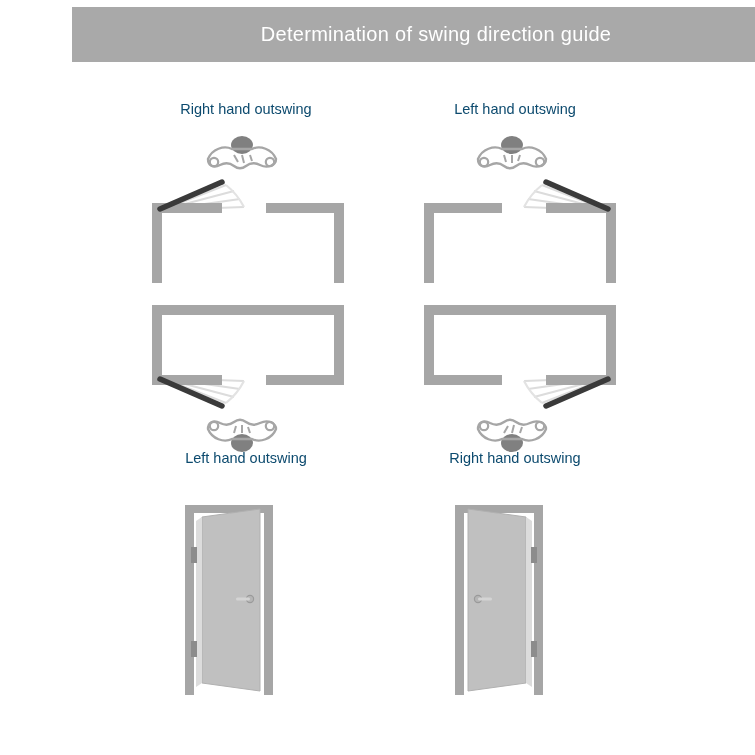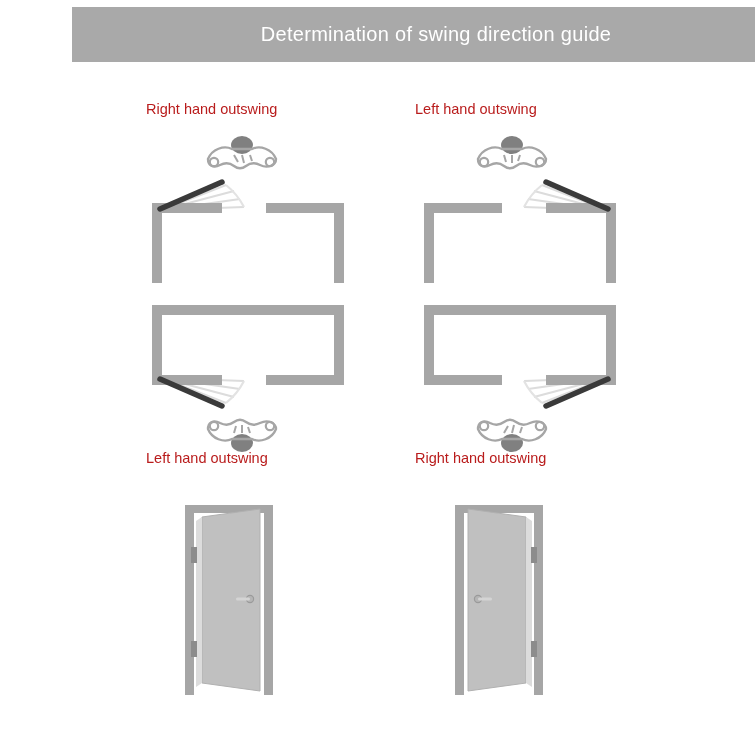--- a/index.html
+++ b/index.html
@@ -36,22 +36,22 @@
   .header-title {
     color: #ffffff;
     font-size: 20px;
     letter-spacing: 0.3px;
     font-weight: normal;
   }
   
   .caption {
     position: absolute;
     font-size: 14.5px;
-    color: #b91c1c;
-    text-align: left;
+    color: #0c4a6e;
+    text-align: center;
     white-space: nowrap;
   }
   .cap-tl { left: 146px; top: 101px; width: 200px; }
   .cap-tr { left: 415px; top: 101px; width: 200px; }
   .cap-bl { left: 146px; top: 450px; width: 200px; }
   .cap-br { left: 415px; top: 450px; width: 200px; }
 
   
   .panel {
     position: absolute;

